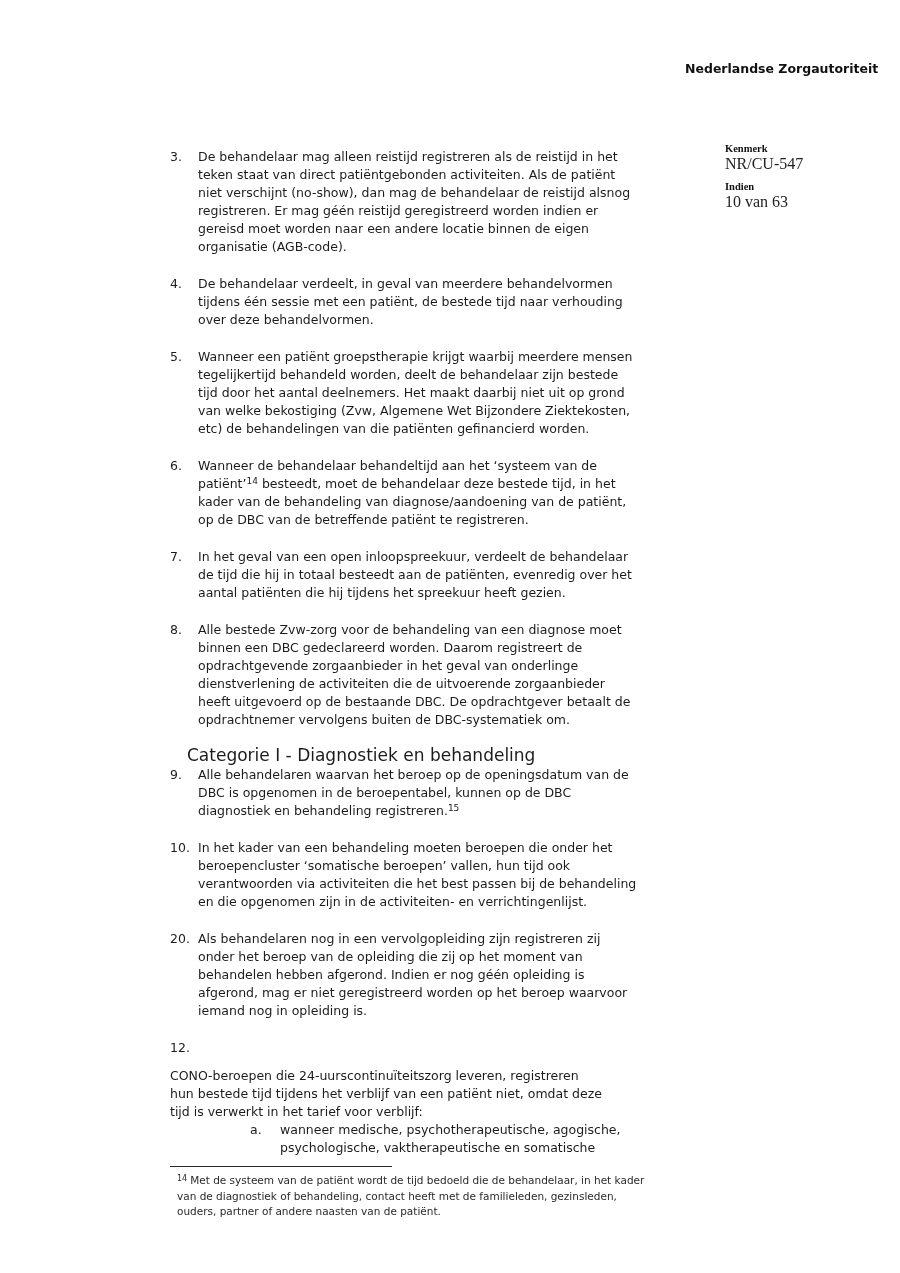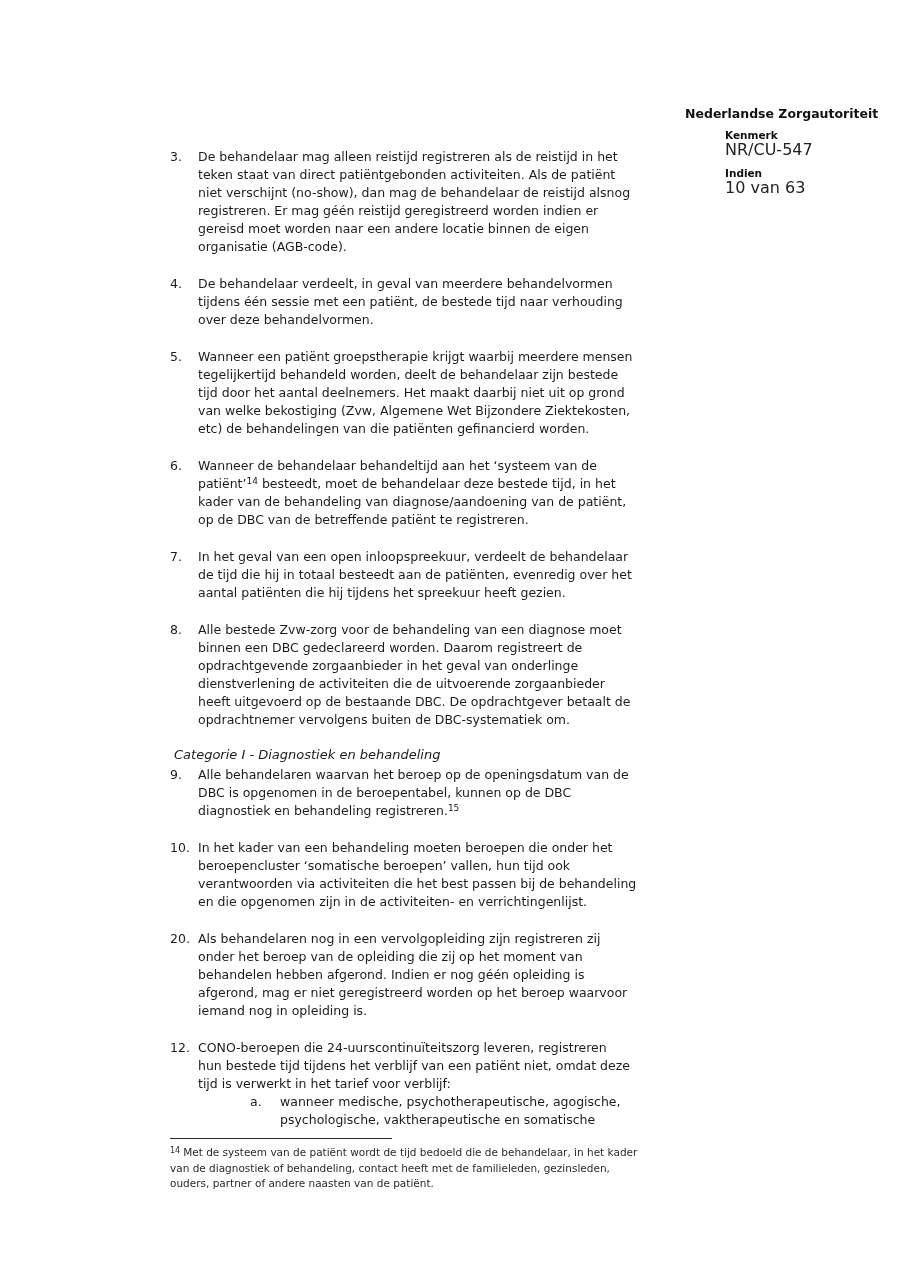--- a/index.html
+++ b/index.html
@@ -7,24 +7,24 @@
     width: 900px; height: 1273px;
     background: #ffffff;
     font-family: "DejaVu Sans", "Liberation Sans", sans-serif;
     color: #1c1c1c;
   }
   .page { position: relative; width: 900px; height: 1273px; overflow: hidden; background: #fff; }
 
   .org {
     position: absolute; left: 685px; top: 61px;
     font-size: 12.5px; font-weight: bold; color: #111;
-    letter-spacing: 0px; white-space: nowrap; margin-top: 45px;
+    letter-spacing: 0px; white-space: nowrap;
   }
 
-  .meta { position: absolute; left: 725px; top: 128px; }
+  .meta { position: absolute; left: 725px; top: 142px; font-family: Liberation Serif, serif; }
   .meta-label { font-size: 10.5px; font-weight: bold; color: #111; line-height: 14px; }
   .meta-value { font-size: 16px; color: #222; line-height: 15px; }
   .meta-gap { height: 9px; }
 
   .content { position: absolute; left: 170px; top: 148px; width: 520px; }
 
   .item { display: flex; margin: 0 0 19px 0; }
   .num {
     flex: 0 0 28px; width: 28px;
     font-size: 12.5px; line-height: 18px;
@@ -34,35 +34,35 @@
     font-size: 12.5px; line-height: 18px;
     white-space: pre-line;
   }
   .sup {
     font-size: 9px; line-height: 1;
     position: relative; top: -4px;
     vertical-align: baseline;
     text-align: center;
   }
   .category {
-    font-style: italic; font-size: 13px; line-height: 18px;
-    margin: -2px 0 2px 4px;
+    font-size: 17px; line-height: 18px;
+    margin: -2px 0 2px 17px;
   }
   .item12 { margin: 0 0 0 0; }
-  .row { display: flex; }
+  .row { display: flex; flex-direction: column; }
   .subrow { display: flex; margin-left: 80px; }
   .subletter { flex: 0 0 30px; width: 30px; font-size: 12.5px; line-height: 18px; }
 
   .footnote-sep {
     width: 222px; height: 0;
     border-top: 1.5px solid #2a2a2a;
     margin: 9px 0 6px 0;
   }
   .footnote {
-    font-size: 10.5px; line-height: 15.5px; color: #2a2a2a;
+    font-size: 10.5px; line-height: 15.5px; color: #2a2a2a; margin-left: 7px;
   }
   .footnote .sup { font-size: 8px; top: -3px; margin-right: 3px; }
   .ftxt { white-space: pre-line; }
 </style>
 </head>
 <body>
 
 <div class="page">
 
   <div class="org">Nederlandse Zorgautoriteit</div>

